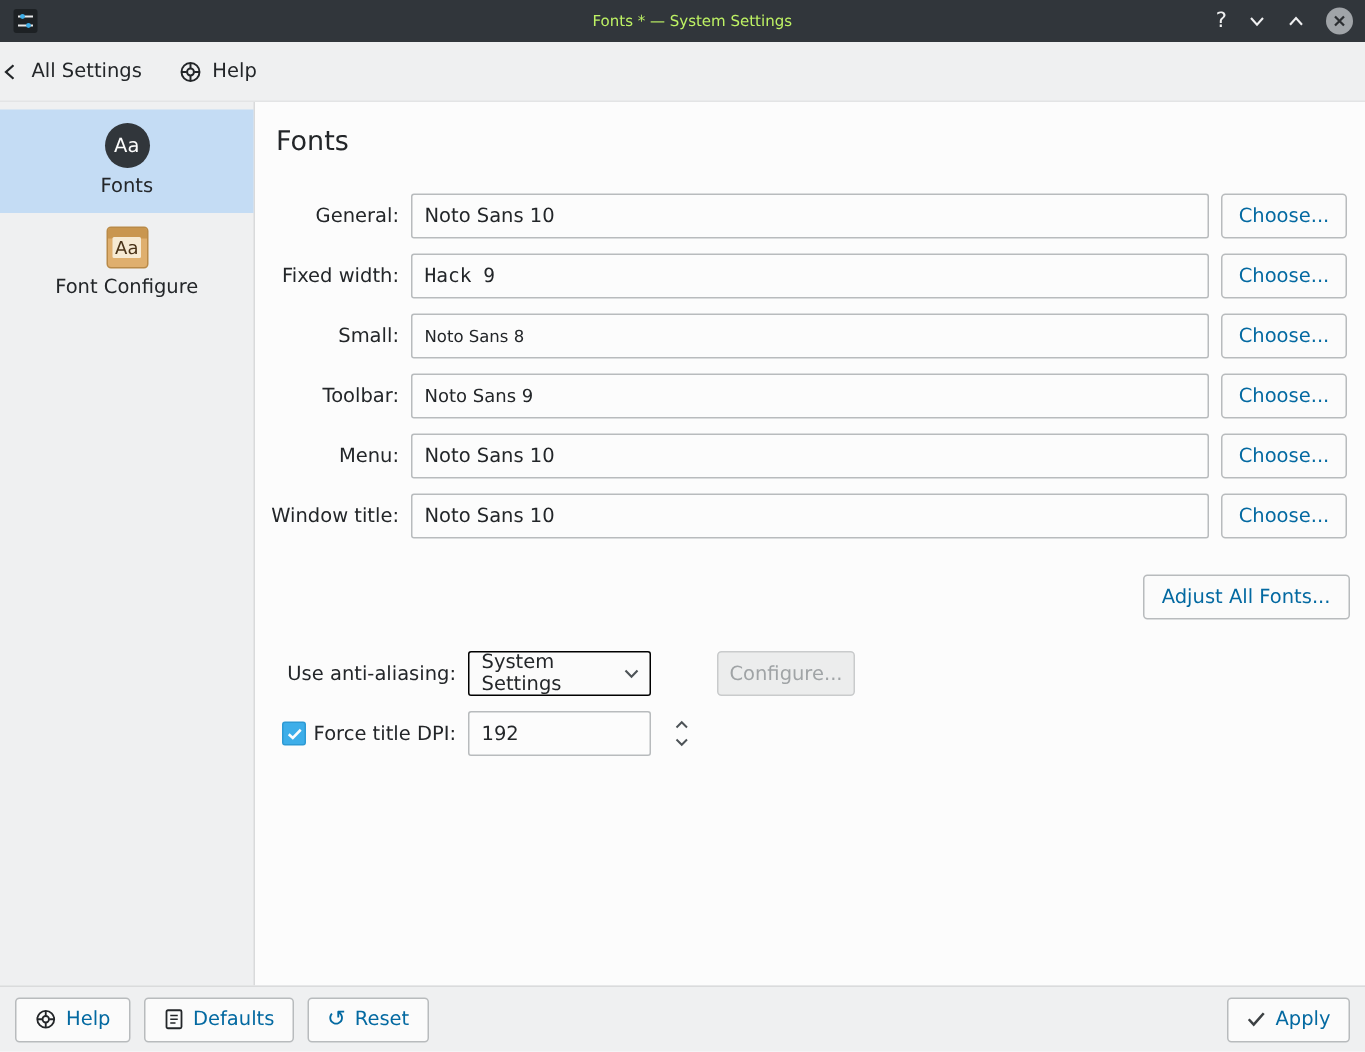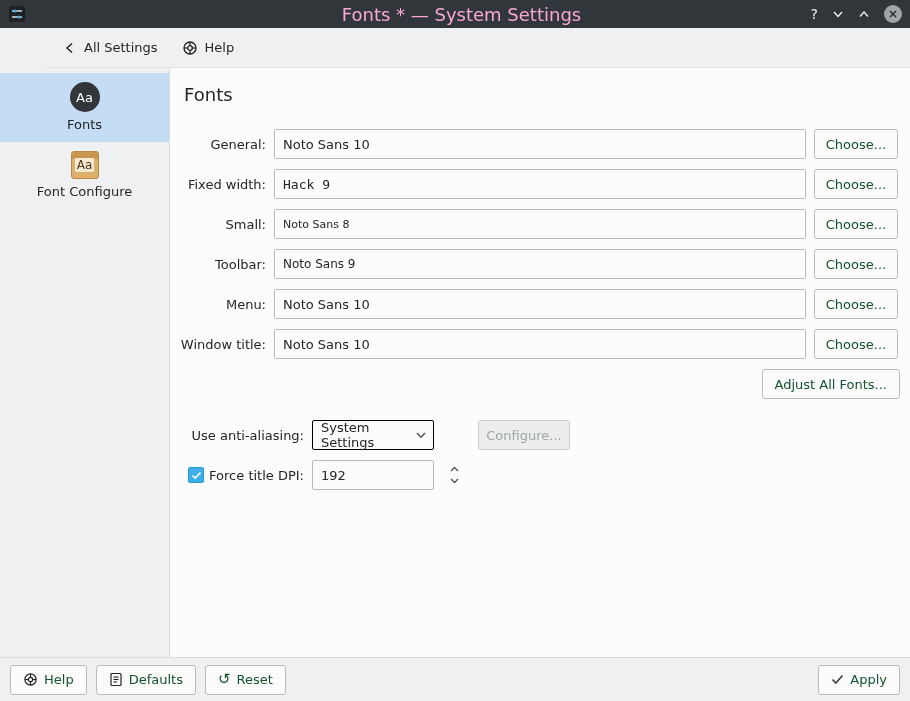--- a/index.html
+++ b/index.html
@@ -14,38 +14,37 @@
 
   
   .titlebar {
     height: 28px; flex: 0 0 28px;
     background: #31363b; color: #eff0f1;
     display: flex; align-items: center;
     padding: 0 8px; position: relative;
   }
   .titlebar .title {
     position: absolute; left: 13px; right: 0; text-align: center;
-    font-size: 18px; color: #f9a8d4; pointer-events: none;
+    font-size: 10px; color: #bef264; pointer-events: none;
   }
   .app-icon { width: 18px; height: 18px; display: inline-flex; }
   .tb-right { margin-left: auto; display: flex; align-items: center; gap: 14px; z-index: 2; }
   .tb-btn { color: #eff0f1; font-size: 14px; line-height: 1; cursor: default; display: inline-flex; align-items: center; }
   .close-btn {
     width: 18px; height: 18px; border-radius: 50%;
     background: #a0a4a8; display: inline-flex; align-items: center; justify-content: center;
   }
 
   
   .toolbar {
     height: 40px; flex: 0 0 40px;
     background: #eff0f1;
     display: flex; align-items: center;
-    padding-left: 18px; gap: 24px;
+    gap: 24px;
     border-bottom: 1px solid #e3e4e5;
-    margin-left: 45px;
   }
   .tool-btn {
     display: inline-flex; align-items: center; gap: 7px;
     background: transparent; border: none;
     font-family: inherit; font-size: 13px; color: #232629; cursor: default;
   }
 
   
   .main { flex: 1 1 auto; display: flex; min-height: 0; }
   .sidebar {
@@ -90,28 +89,28 @@
     background: #fcfcfc; padding: 0 8px; color: #232629;
     font-family: "DejaVu Sans", sans-serif; font-size: 13px; outline: none;
   }
   .f-mono  { font-family: "DejaVu Sans Mono", "Liberation Mono", monospace; font-size: 13px; }
   .f-small { font-size: 11px; }
   .f-tbar  { font-size: 12px; }
 
   .btn {
     height: 30px; padding: 0 12px;
     background: #fbfbfb; border: 1px solid #b8bbbd; border-radius: 3px;
-    font-family: inherit; font-size: 13px; color: #14532d;
+    font-family: inherit; font-size: 13px; color: #0369a1;
     display: inline-flex; align-items: center; justify-content: center; gap: 6px;
     cursor: default;
   }
   .choose { width: 84px; flex: 0 0 84px; margin-left: 8px; }
   .btn:disabled, .btn.disabled { background: #eceded; color: #a0a4a6; border-color: #c9cbcc; margin-left: 44px; }
 
-  .adjust-row { display: flex; justify-content: flex-end; margin: 10px 0 21px; }
+  .adjust-row { display: flex; justify-content: flex-end; margin: 24px 0 21px; }
 
   .aa-label { width: 124px; flex: 0 0 124px; text-align: right; margin-right: 8px; }
   .combo {
     width: 122px; flex: 0 0 122px; height: 30px;
     border: 1px solid #000000; border-radius: 2px; background: #fbfbfb;
     display: flex; align-items: center; padding: 0 7px 0 8px;
   }
   .combo .chev { margin-left: auto; display: inline-flex; }
   .configure { margin-left: 8px; width: 92px; }
 

